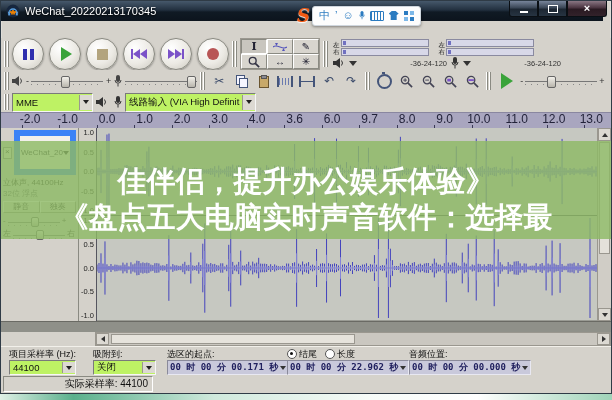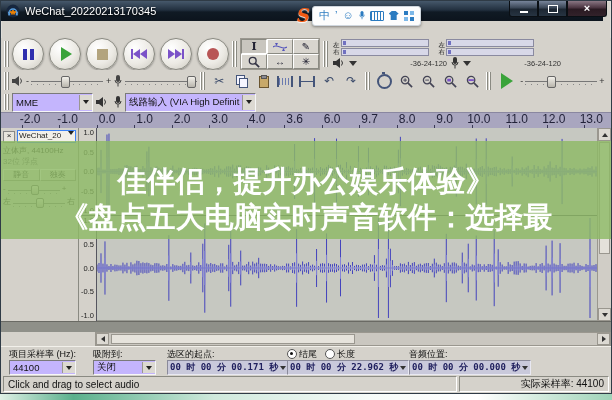--- a/index.html
+++ b/index.html
@@ -103,37 +103,37 @@
   .ic-copy::after{left:3px;top:3px;}
   .ic-paste::before{content:'';position:absolute;left:1px;top:1px;width:8px;height:10px;background:#c8a96a;border:1px solid #6a5530;}
   .ic-paste::after{content:'';position:absolute;left:3px;top:0px;width:4px;height:2px;background:#8a8a92;border:1px solid #555;}
   .ic-trim,.ic-sil{width:12px;height:11px;border-left:2px solid #44557a;border-right:2px solid #44557a;
     background:repeating-linear-gradient(90deg,#6a7ab0 0 1px,transparent 1px 3px) center/100% 7px no-repeat;}
   .ic-sil{background:linear-gradient(#44557a,#44557a) center/100% 1px no-repeat;}
   .ic-watch{width:11px;height:11px;border:2px solid #44557a;border-radius:50%;position:relative;}
   .ic-watch::after{content:'';position:absolute;left:3px;top:-4px;width:3px;height:2px;background:#44557a;}
   .playsm{width:0;height:0;border-left:12px solid #3aa33a;border-top:8px solid transparent;border-bottom:8px solid transparent;}
   
-  .combo{height:17px;background:#c4b5fd;border:1px solid;border-color:#7a7a7a #f6f6f6 #f6f6f6 #7a7a7a;
+  .combo{height:17px;background:#bef264;border:1px solid;border-color:#7a7a7a #f6f6f6 #f6f6f6 #7a7a7a;
     display:flex;align-items:center;font-size:9.5px;color:#111;padding-left:3px;flex:none;overflow:hidden;}
   .combo .ctext{white-space:nowrap;overflow:hidden;text-overflow:clip;flex:1;}
   .combo .cbtn2{margin-left:2px;width:12px;height:15px;background:#dcd9d2;border-left:1px solid #9a978f;
     display:flex;align-items:center;justify-content:center;flex:none;}
   .cbtn2 i{width:0;height:0;border-left:3px solid transparent;border-right:3px solid transparent;border-top:4px solid #222;}
   
   .ruler{position:absolute;left:0;top:111px;right:0;height:16px;background:#a9a6bf;
     border-top:1px solid #8a87a0;border-bottom:1px solid #63607a;padding-left:2px;display:flex;}
   .ruler span{width:37.5px;flex:none;text-align:right;font-size:12px;color:#23233a;position:relative;line-height:12px;}
   .ruler span::after{content:'';position:absolute;left:50%;bottom:0;height:4px;border-left:1px solid #3a3a55;}
   
   .trackarea{position:absolute;left:0;top:127px;right:0;height:193px;background:#9a9b94;display:flex;}
   .tpanel{width:78px;flex:none;background:#d4d1ca;border-right:1px solid #8a8a82;padding:1px 2px;box-sizing:border-box;font-size:8.5px;color:#222;}
   .trow1{display:flex;align-items:center;gap:2px;margin-top:1px;}
   .tclose{width:10px;height:10px;border:1px solid #888;background:#e8e5de;font-size:8px;line-height:8px;text-align:center;}
-  .tnamebox{flex:1;display:flex;background:#f2f0ea;border:1px solid #3b82f6;height:11px;padding:0 1px;}
+  .tnamebox{flex:1;display:flex;align-items:center;background:#f2f0ea;border:6px solid #3b82f6;height:11px;padding:11px 1px;}
   .tnamebox .nm{font-size:8px;flex:1;white-space:nowrap;overflow:hidden;}
   .tnamebox .da{width:0;height:0;border-left:3px solid transparent;border-right:3px solid transparent;border-top:4px solid #222;}
   .tinfo{margin-top:2px;white-space:nowrap;font-size:8px;}
   .tinfo2{color:#55585e;font-size:8px;white-space:nowrap;}
   .tmsbtns{display:flex;margin-top:2px;}
   .tmsbtns span{flex:1;text-align:center;border:1px solid;border-color:#fff #8a8a82 #8a8a82 #fff;background:#d8d5ce;font-size:8px;line-height:10px;}
   .tslide{display:flex;align-items:center;gap:2px;margin-top:3px;}
   .tslide .pm{font-size:8px;}
   .tslide .slider{width:52px;height:10px;}
   .tslide .thumb{height:8px;width:6px;}
@@ -616,23 +616,20 @@
     <div class="selcol" style="left:408px;">
       <div class="sellabel">音频位置:</div>
       <div class="timefield">
         <span>00 时 00 分 00.000 秒</span>
         <i class="da2"></i>
       </div>
     </div>
   </div>
 
   <div class="statusbar">
-    <div class="spanel msg">
-      <span>Click and drag to select audio</span>
-    </div>
     <div class="spanel rate">
       <span>实际采样率: 44100</span>
     </div>
   </div>
 
   <div class="overlay">
     <div>佳伴侣，提升办公娱乐体验》</div>
     <div>《盘点五大电脑实时声音软件：选择最</div>
   </div>
 

